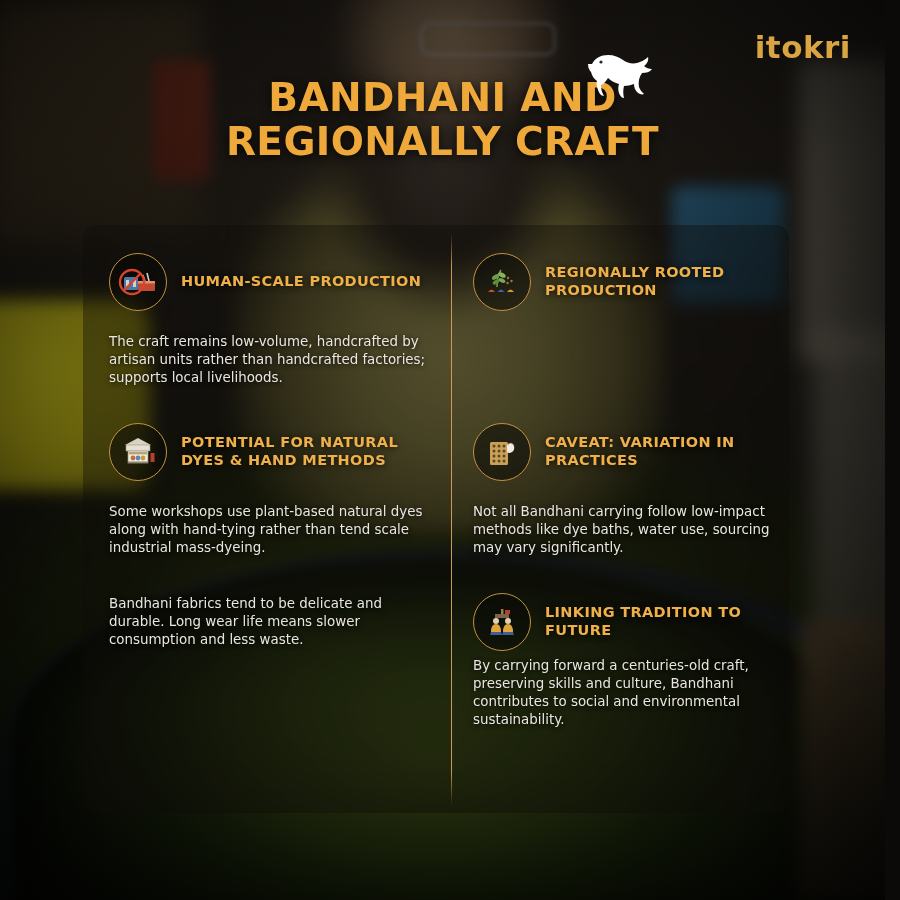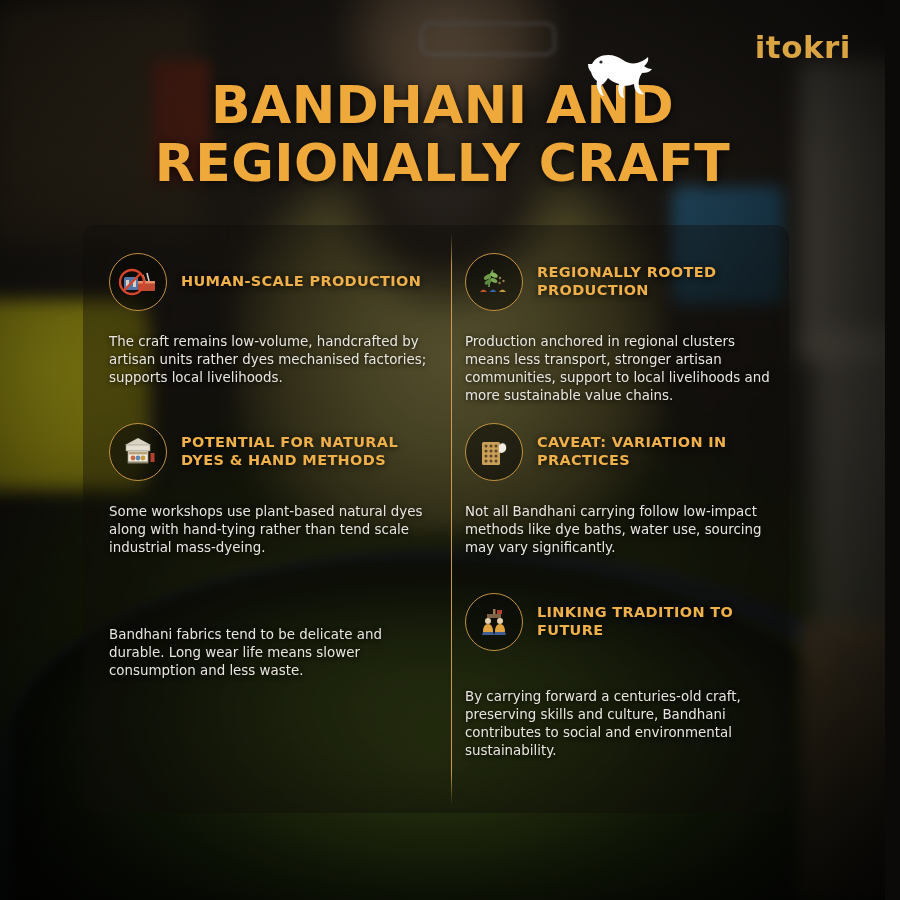--- a/index.html
+++ b/index.html
@@ -117,21 +117,21 @@
 
   
   .title-wrap {
     position: absolute;
     left: 0; right: 0; top: 76px;
     text-align: center;
     padding: 0 110px;
   }
   .title {
     margin: 0;
-    font-size: 52px;
+    font-size: 39px;
     line-height: 1.12;
     font-weight: 800;
     letter-spacing: .4px;
     color: #efa93b;
     text-shadow: 0 2px 10px rgba(0,0,0,.72);
     font-family: "DejaVu Sans", sans-serif;
   }
   
   .cow-mark {
     position: absolute;
@@ -158,21 +158,21 @@
 
   .grid {
     position: absolute;
     inset: 0;
     display: grid;
     grid-template-columns: 368px 338px;
     grid-template-rows: 170px 170px auto;
   }
   .cell { position: relative; padding: 26px 24px 0 26px; box-sizing: border-box; }
   .cell.left  { padding-left: 26px; padding-right: 24px; }
-  .cell.right { padding-left: 14px; padding-right: 18px; }
+  .cell.right { padding-left: 22px; padding-right: 18px; }
 
   .card-head {
     display: flex;
     align-items: center;
     gap: 14px;
     min-height: 62px;
   }
   .icon-circle {
     flex: 0 0 auto;
     width: 56px; height: 56px;
@@ -196,21 +196,21 @@
   }
   .card-body {
     margin-top: 20px;
     font-size: 13.4px;
     line-height: 1.34;
     color: #e9e6e0;
     text-shadow: 0 1px 5px rgba(0,0,0,.9);
     font-family: "DejaVu Sans", sans-serif;
     font-weight: 400;
   }
-  .cell.r3 .card-body, .cell.l3 .card-body { margin-top: 35px; }
+  .cell.r3 .card-body, .cell.l3 .card-body { margin-top: 4px; }
 </style>
 </head>
 <body>
 
 <div class="screen">
 
   <div class="bg">
     <div class="bg-base"></div>
     <div class="bg-shelf-l"></div>
     <div class="bg-red-can"></div>
@@ -256,21 +256,21 @@
               <path d="M26 14 L28 20" stroke="#d8d2c6" stroke-width="1.3"></path>
               <rect x="7" y="16" width="14" height="13" rx="1.5" fill="#5b84b8" opacity=".9"></rect>
               <rect x="9" y="19" width="3" height="7" fill="#d8d2c6"></rect>
               <rect x="16" y="19" width="3" height="7" fill="#d8d2c6"></rect>
               <circle cx="15" cy="21" r="12" fill="none" stroke="#d8452c" stroke-width="2.4"></circle>
               <line x1="7" y1="29.5" x2="23.5" y2="12.5" stroke="#d8452c" stroke-width="2.4"></line>
             </svg>
           </div>
           <div class="card-title">HUMAN-SCALE PRODUCTION</div>
         </div>
-        <div class="card-body">The craft remains low-volume, handcrafted by artisan units rather dyes mechanised factories; supports local livelihoods.</div>
+        <div class="card-body">The craft remains low-volume, handcrafted by artisan units rather than handcrafted factories; supports local livelihoods.</div>
       </div>
 
       <div class="cell right">
         <div class="card-head">
           <div class="icon-circle">
             <svg width="42" height="42" viewBox="0 0 42 42">
               <path d="M16 26 C16 18 18 12 20 9" stroke="#6f9c4a" stroke-width="1.6" fill="none"></path>
               <ellipse cx="14.5" cy="16" rx="4" ry="2.2" fill="#6f9c4a" transform="rotate(-32 14.5 16)"></ellipse>
               <ellipse cx="21" cy="14" rx="4" ry="2.2" fill="#86b55c" transform="rotate(28 21 14)"></ellipse>
               <ellipse cx="15" cy="21" rx="3.6" ry="2" fill="#5d8a3e" transform="rotate(-30 15 21)"></ellipse>
@@ -278,21 +278,20 @@
               <circle cx="27" cy="17" r="1.2" fill="#9a7b4a"></circle>
               <circle cx="30.5" cy="20" r="1.2" fill="#9a7b4a"></circle>
               <circle cx="26.5" cy="22" r="1.2" fill="#9a7b4a"></circle>
               <path d="M7 31 q3.5 -5 7 0 z" fill="#c0512f"></path>
               <path d="M16.5 31 q3.5 -5 7 0 z" fill="#3a63a8"></path>
               <path d="M26 31 q3.5 -5 7 0 z" fill="#c79a3c"></path>
             </svg>
           </div>
           <div class="card-title">REGIONALLY ROOTED PRODUCTION</div>
         </div>
-        <div class="card-body">Production anchored in regional clusters means less transport, stronger artisan communities, support to local livelihoods and more sustainable value chains.</div>
       </div>
 
       <div class="cell left">
         <div class="card-head">
           <div class="icon-circle">
             <svg width="42" height="42" viewBox="0 0 42 42">
               <path d="M8 14 L21 7 L34 14 Z" fill="#d8d2c2"></path>
               <rect x="9" y="14" width="24" height="6" fill="#e5e0d2"></rect>
               <rect x="9" y="14" width="24" height="6" fill="none" stroke="#9a937f" stroke-width=".6"></rect>
               <rect x="11" y="20" width="20" height="12" fill="#efeadd"></rect>

